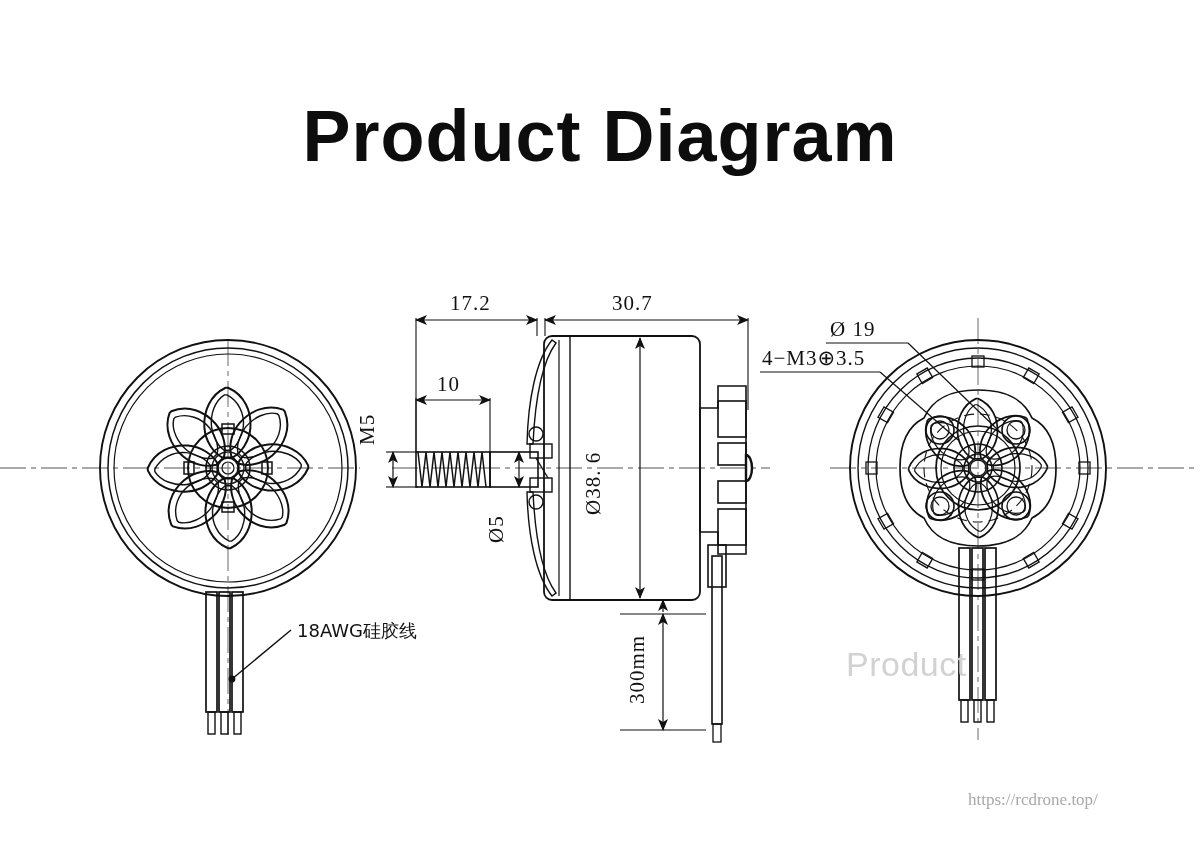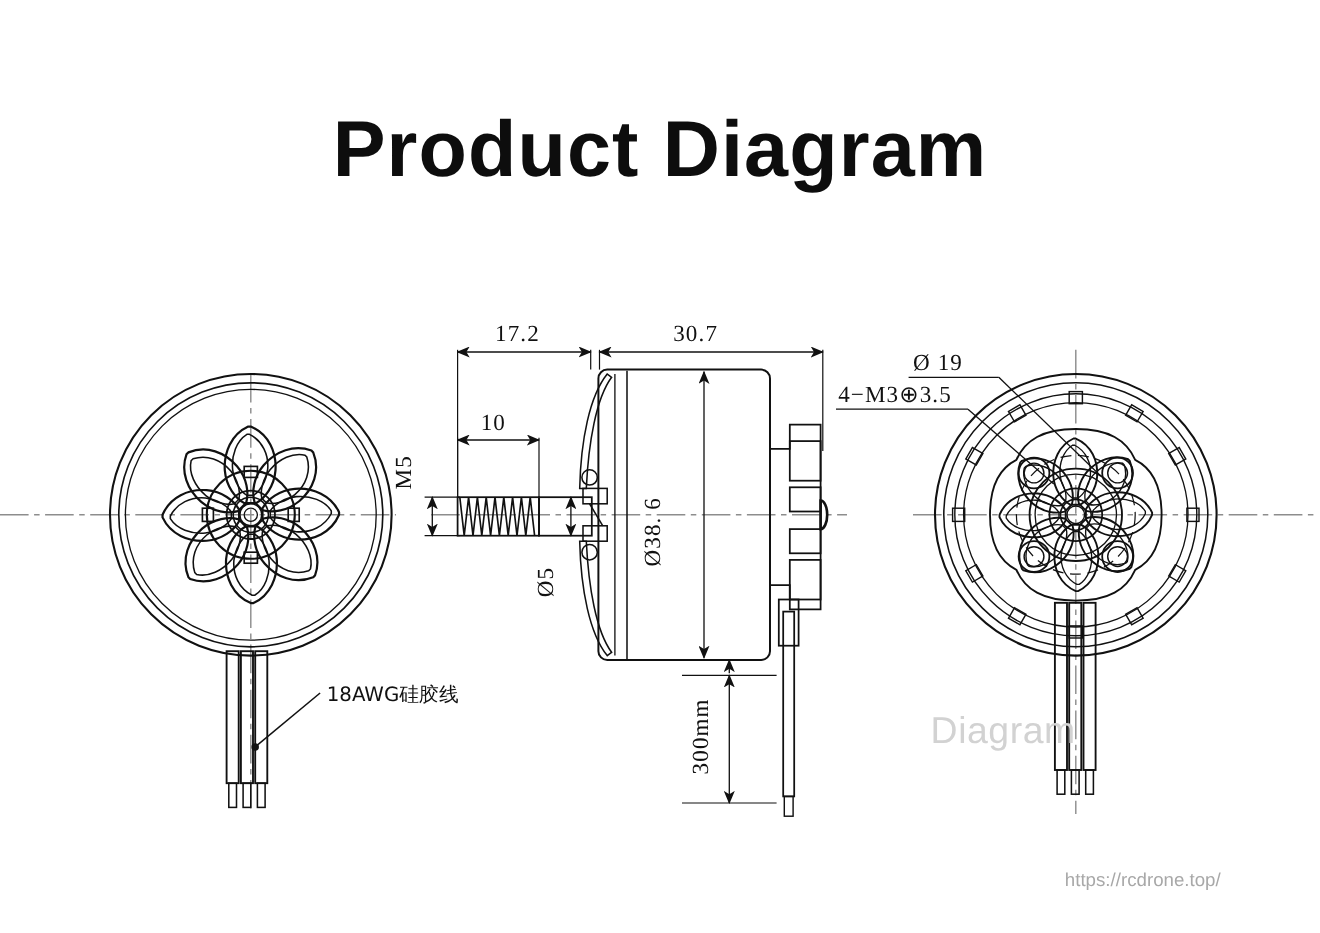--- a/index.html
+++ b/index.html
@@ -6,21 +6,21 @@
   body{width:1200px;height:848px;position:relative;overflow:hidden;
        font-family:"Liberation Sans",sans-serif;}
   #stage{position:absolute;left:0;top:0;width:1109px;height:848px;}
   .title{position:absolute;left:0;top:100px;width:1200px;text-align:center;
          font-family:"Liberation Sans",sans-serif;font-weight:bold;
          font-size:72px;letter-spacing:1px;color:#0d0d0d;line-height:1;}
   .watermark{position:absolute;left:846px;top:645px;font-size:34px;
              color:#d2d2d2;font-family:"Liberation Sans",sans-serif;
              letter-spacing:0.5px;}
   .footer-url{position:absolute;left:968px;top:790px;font-size:17px;
-              color:#a8a8a8;font-family:Liberation Sans, sans-serif;}
+              color:#a8a8a8;font-family:Liberation Serif, serif;}
   svg{position:absolute;left:0;top:0;}
   text{font-family:"Liberation Serif",serif;fill:#111;}
   .dimtxt{font-size:21px;letter-spacing:1px;}
   .cn{font-family:"DejaVu Sans",sans-serif;font-size:18px;}
 </style>
 </head>
 <body>
 
 <div id="stage">
 
@@ -319,15 +319,15 @@
       </g>
 
       <g>
         <line x1="760" y1="372" x2="880" y2="372" stroke="#111" stroke-width="1.2"></line>
         <line x1="880" y1="372" x2="958" y2="440" stroke="#111" stroke-width="1.2"></line>
         <text class="dimtxt" x="762" y="365">4−M3⊕3.5</text>
       </g>
     </g>
   </svg>
 
-  <div class="watermark">Diagram</div>
+  <div class="watermark">Product</div>
   <div class="footer-url">https://rcdrone.top/</div>
 </div>
 
 </body></html>

